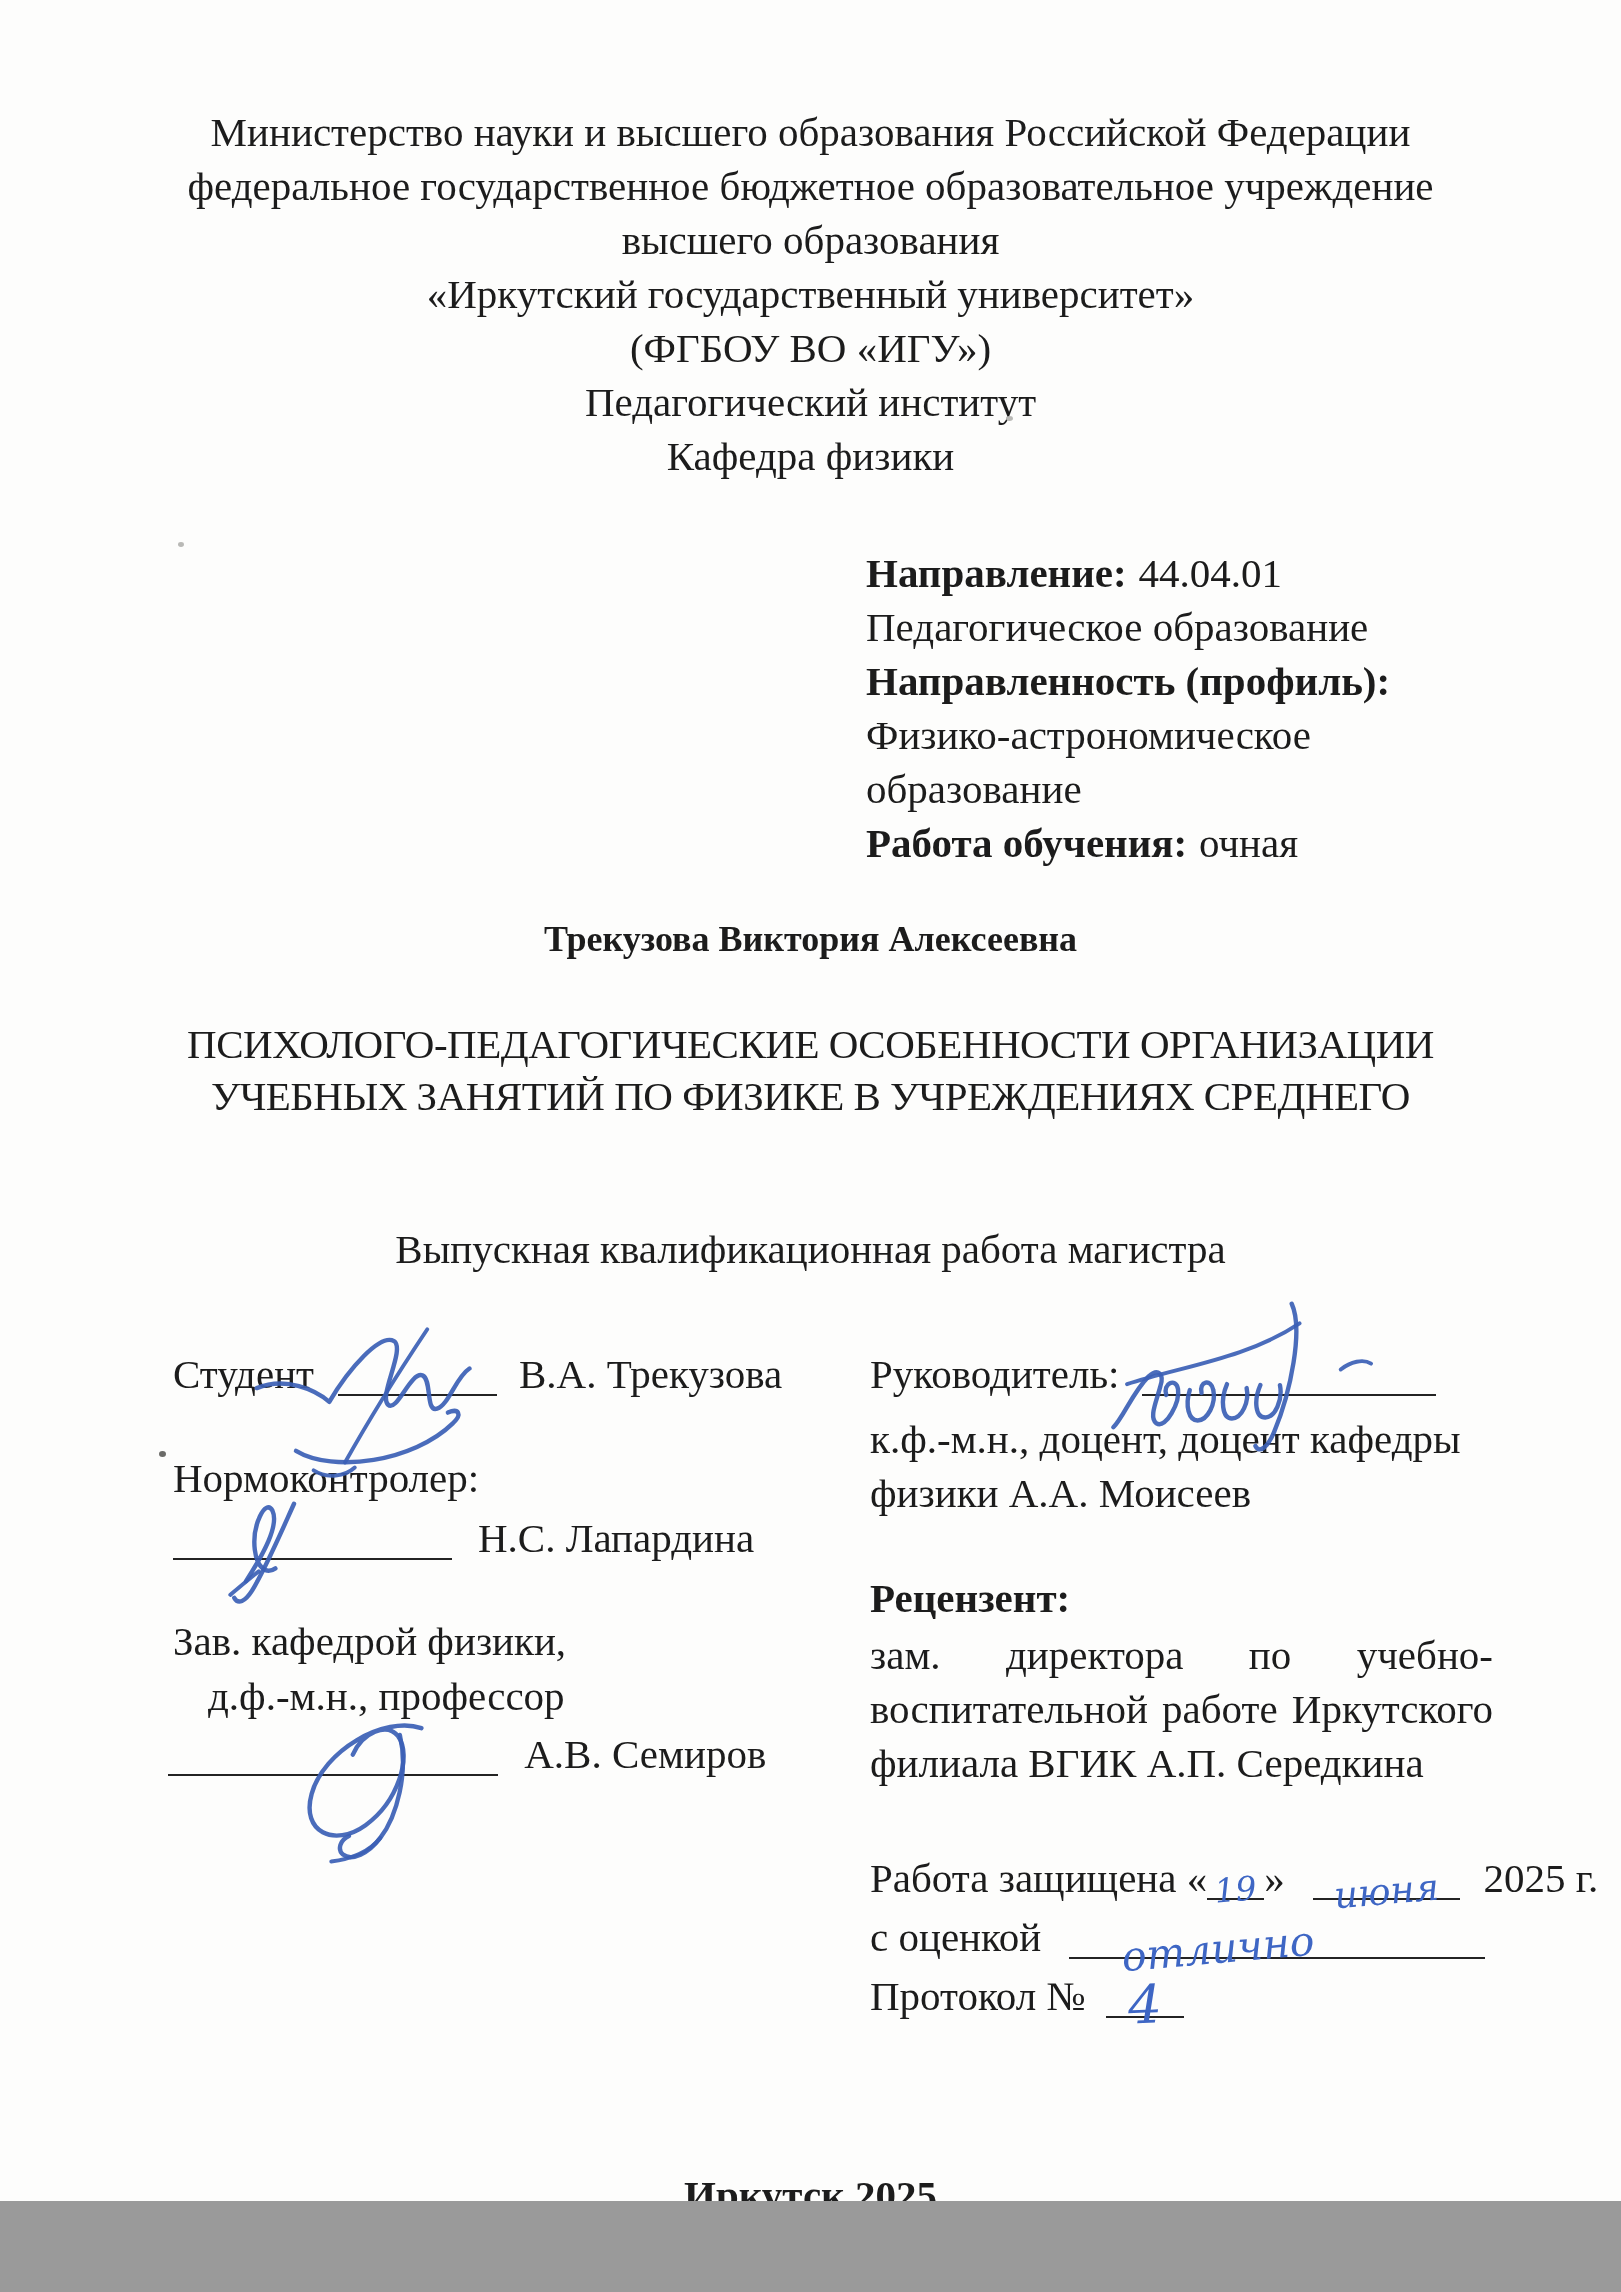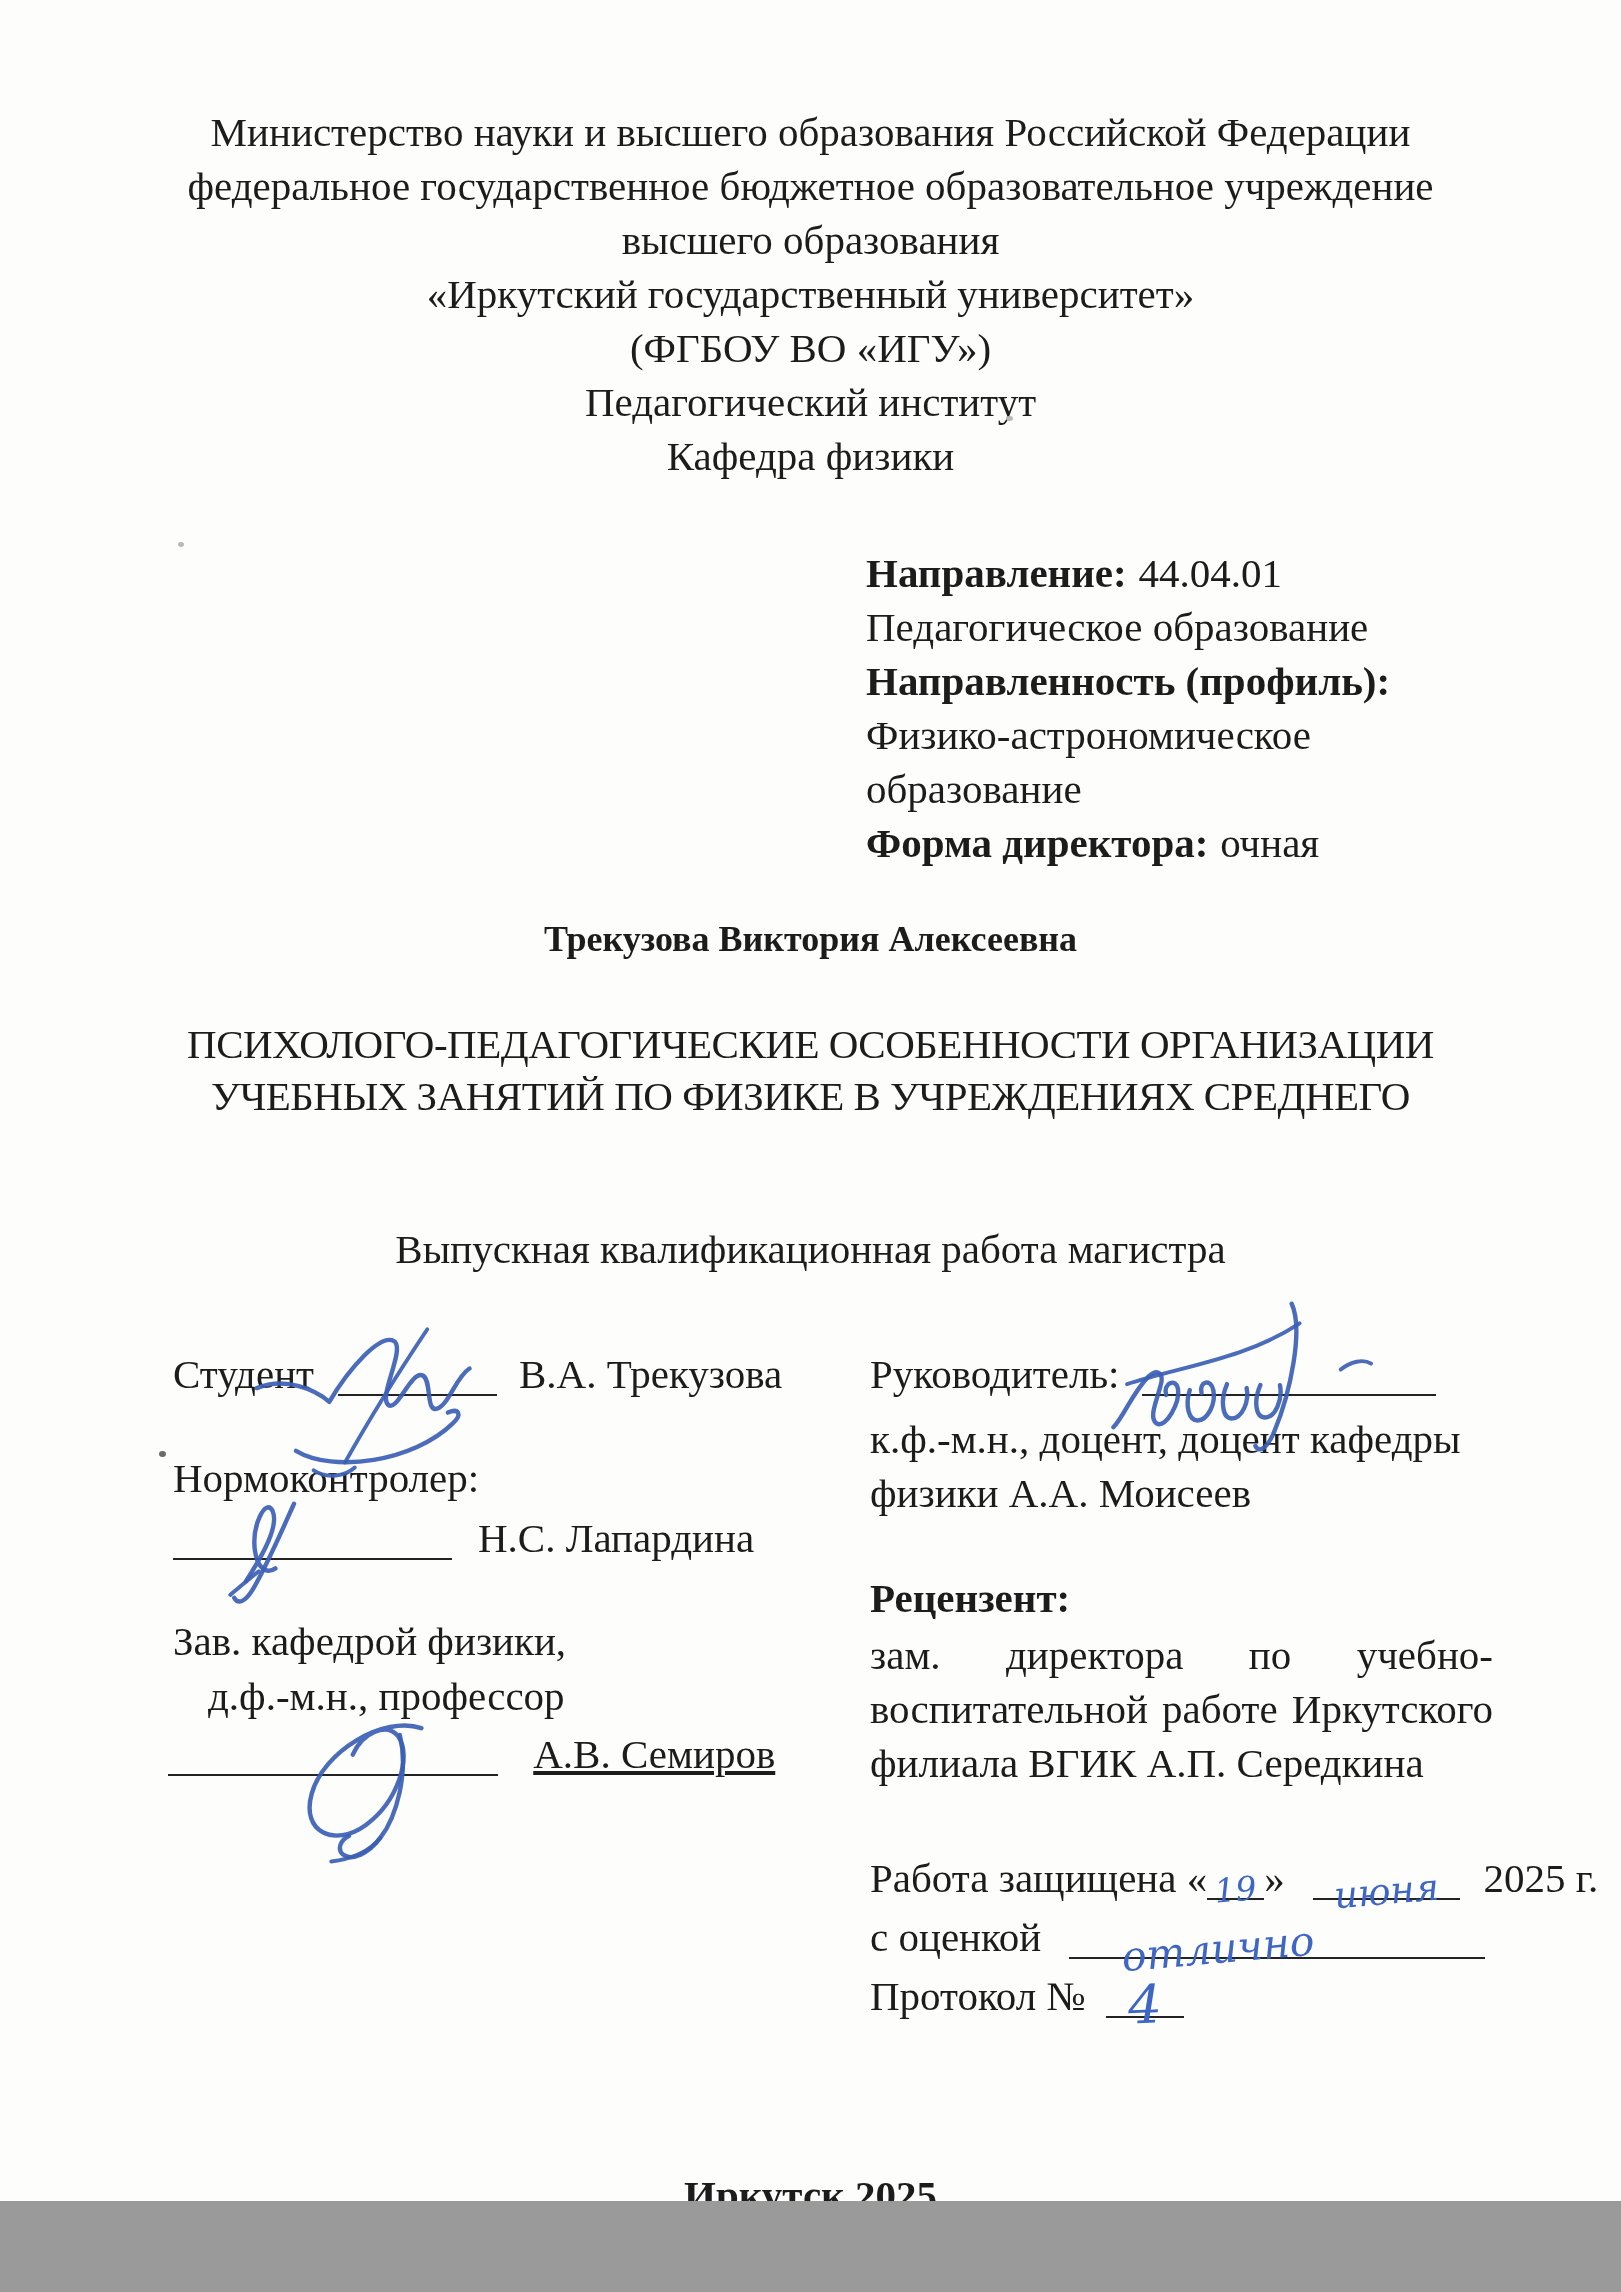--- a/index.html
+++ b/index.html
@@ -57,21 +57,21 @@
 
   <div class="dirblock">
     <div>
       <span class="bold">Направление:</span><span class="vspan">44.04.01</span>
     </div>
     <div>Педагогическое образование</div>
     <div class="bold">Направленность (профиль):</div>
     <div>Физико-астрономическое</div>
     <div>образование</div>
     <div>
-      <span class="bold">Форма директора:</span><span class="vspan">очная</span>
+      <span class="bold">Работа обучения:</span><span class="vspan">очная</span>
     </div>
   </div>
 
   <div class="center bold" style="top:918px;font-size:36px;">Трекузова Виктория Алексеевна</div>
 
   <div class="center titleblock" style="top:1018px;">
     <div>ПСИХОЛОГО-ПЕДАГОГИЧЕСКИЕ ОСОБЕННОСТИ ОРГАНИЗАЦИИ</div>
     <div>УЧЕБНЫХ ЗАНЯТИЙ ПО ФИЗИКЕ В УЧРЕЖДЕНИЯХ СРЕДНЕГО</div>
   </div>
 
@@ -88,21 +88,21 @@
   <div class="row" style="left:173px;top:1511px;">
     <span class="sig-line" style="width:279px;"></span>
     <span style="margin-left:15.7px;">Н.С. Лапардина</span>
   </div>
 
   <div class="row" style="left:173px;top:1614px;">Зав. кафедрой физики,</div>
   <div class="row" style="left:173px;top:1669px;margin-left:35px;">д.ф.-м.н., профессор</div>
 
   <div class="row" style="left:168px;top:1727px;">
     <span class="sig-line" style="width:330px;"></span>
-    <span style="margin-left:25px;text-decoration:underline;">А.В. Семиров</span>
+    <span style="margin-left:16px;">А.В. Семиров</span>
   </div>
 
   <div class="row" style="left:870px;top:1347px;">
     <span>Руководитель:</span>
     <span class="sig-line" style="width:294px;margin-left:11.8px;"></span>
   </div>
   <div class="row" style="left:870px;top:1412px;">к.ф.-м.н., доцент, доцент кафедры</div>
   <div class="row" style="left:870px;top:1466px;">физики А.А. Моисеев</div>
 
   <div class="row bold" style="left:870px;top:1571px;">Рецензент:</div>

